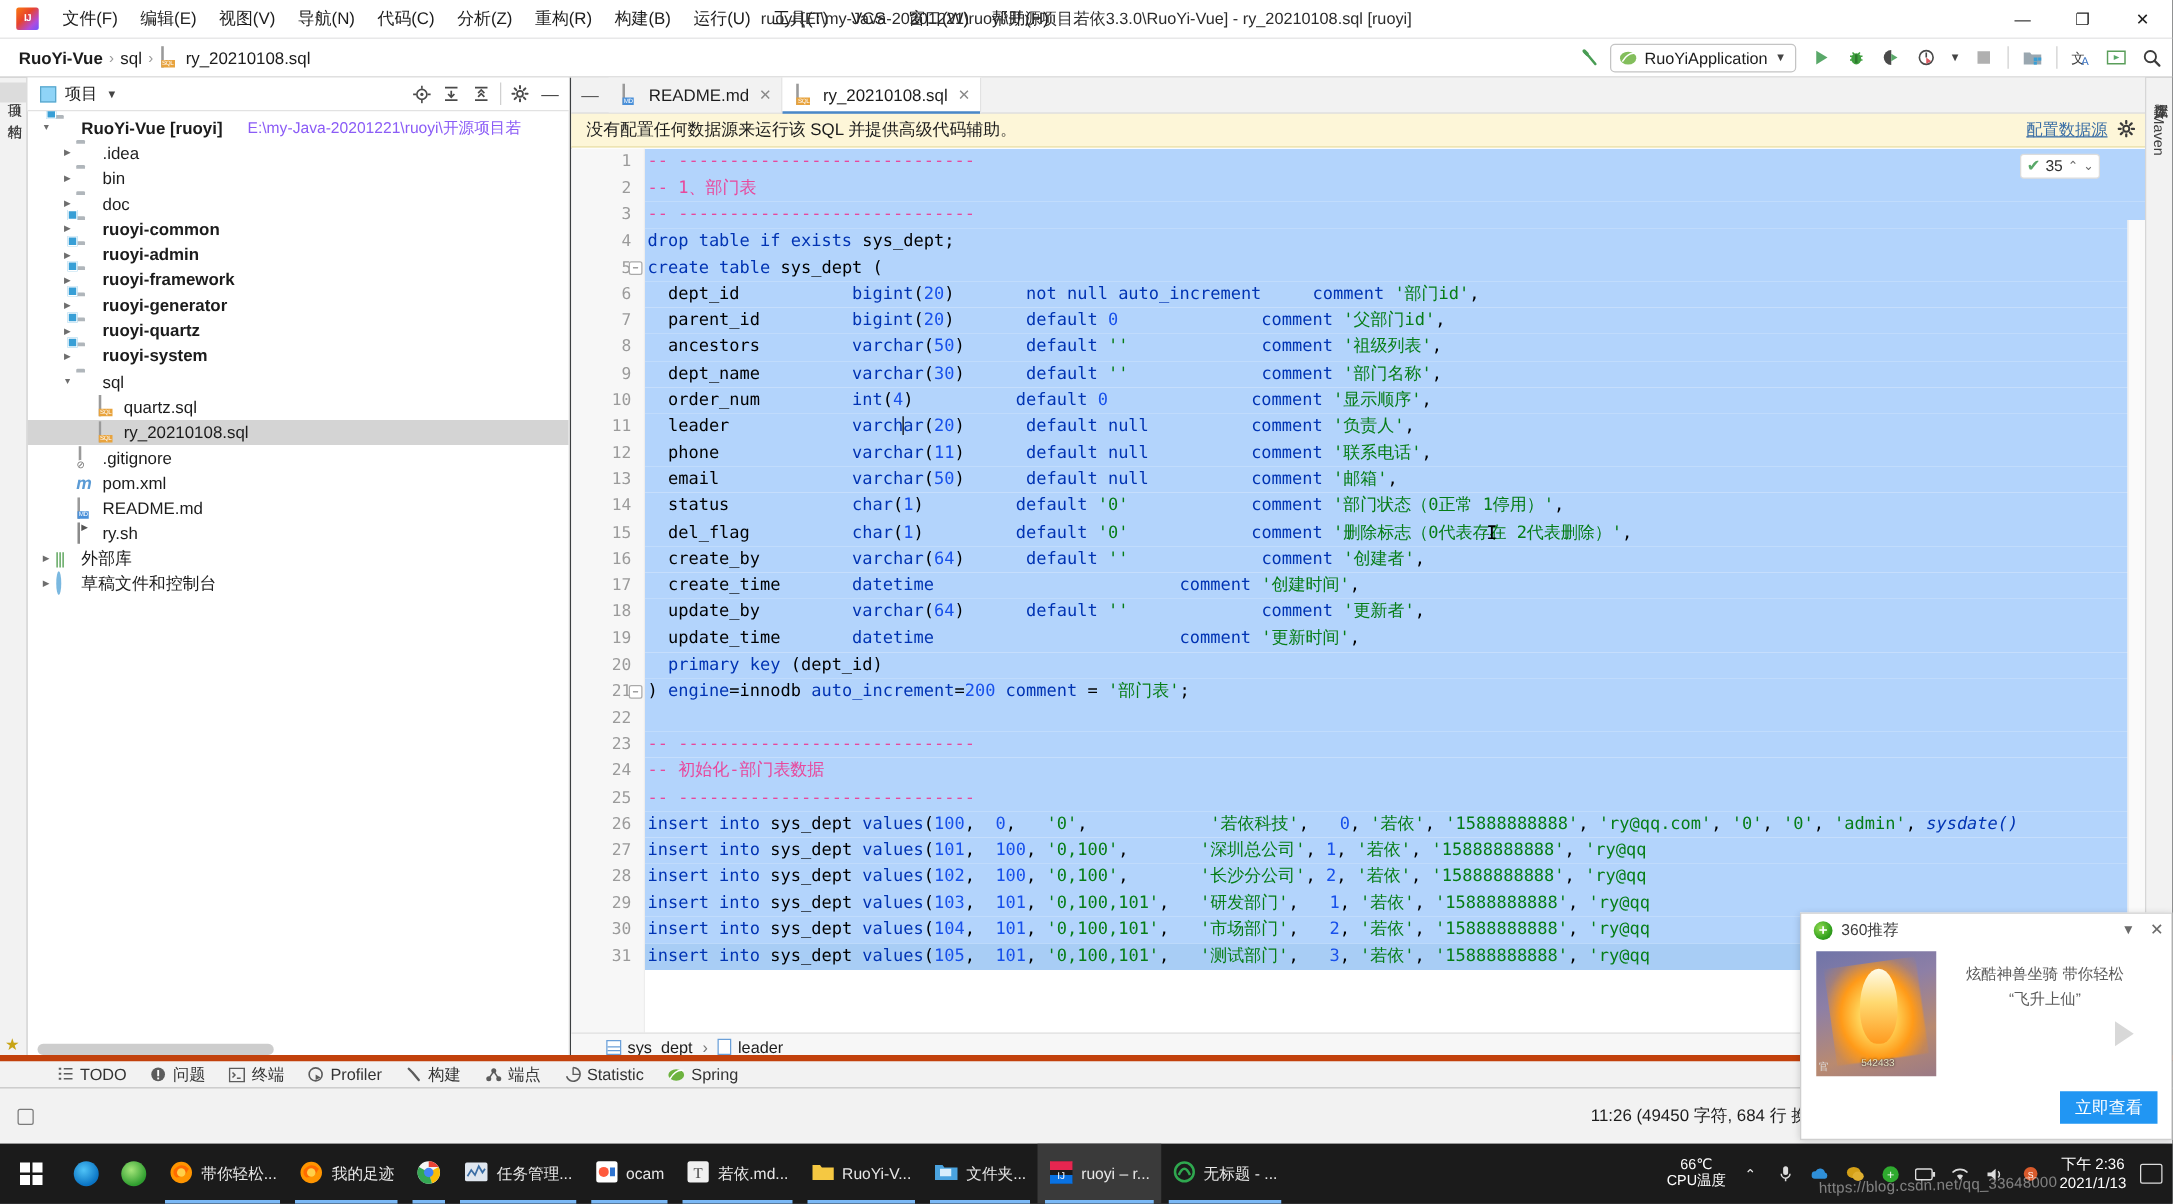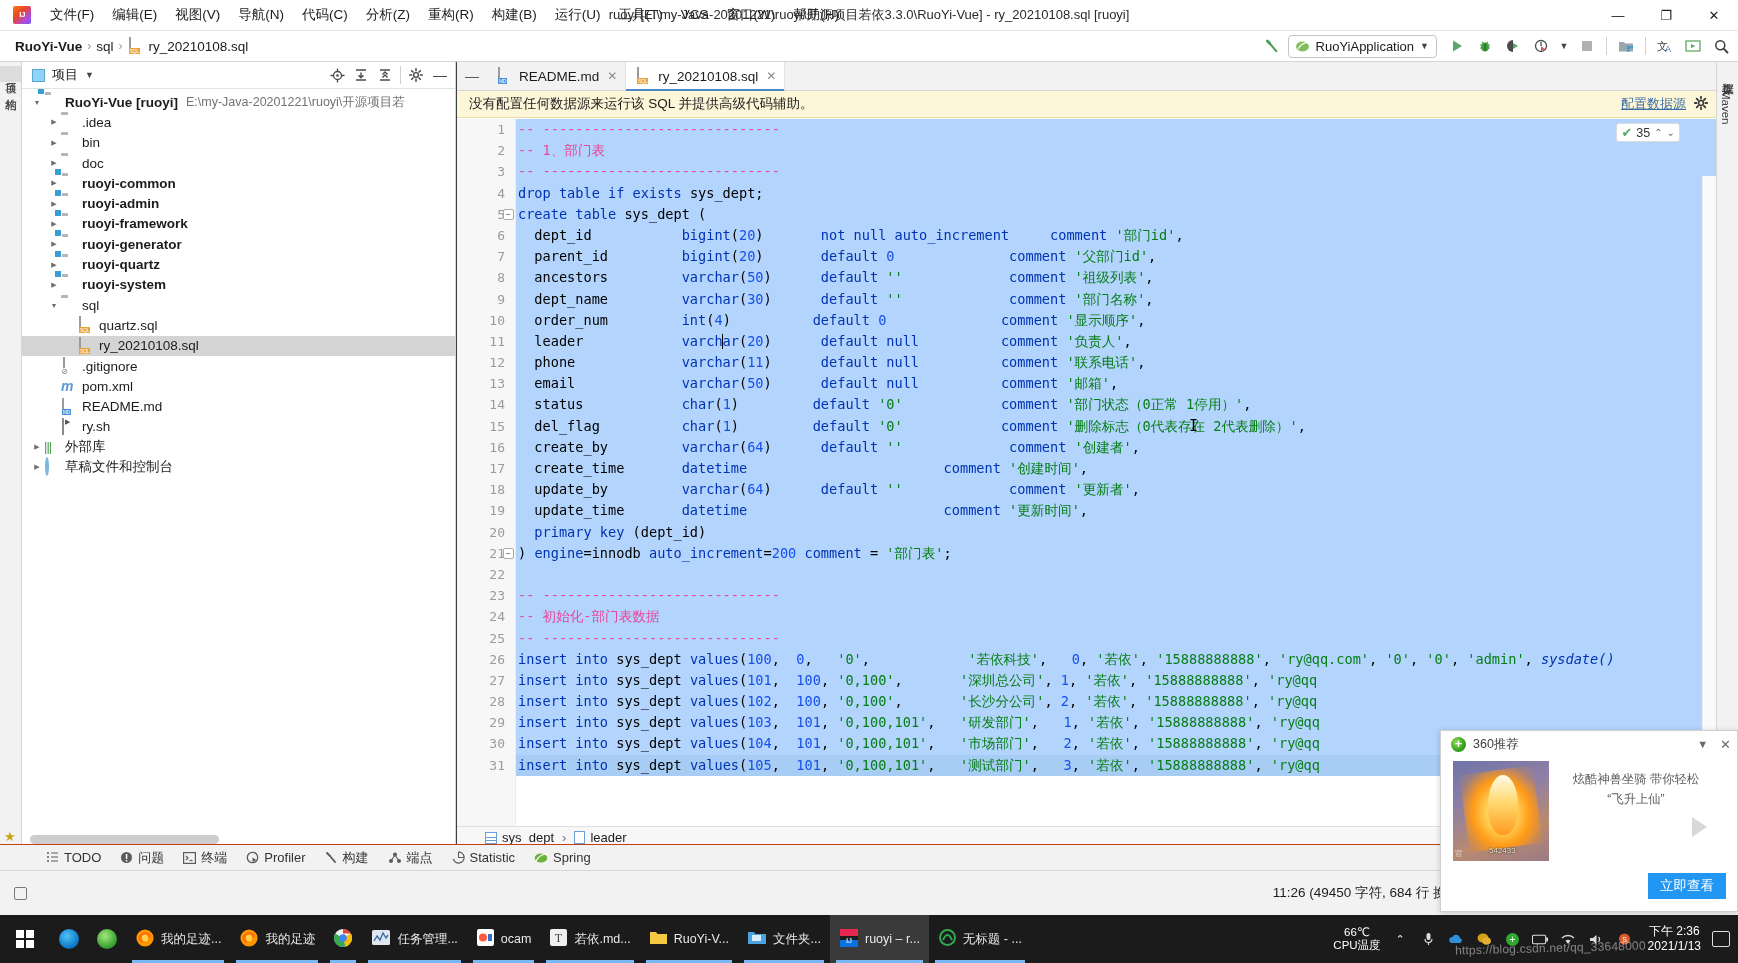--- a/index.html
+++ b/index.html
@@ -98,21 +98,21 @@
   .proj-title { font-size: 13px; color: #1c1c1c; margin-left: 7px; }
   .proj-sq { width: 13px; height: 13px; background: #8fd4f7; border: 1px solid #5aa7cc; }
   .proj-hdr-icons { margin-left: auto; display: flex; align-items: center; gap: 2px; }
   .proj-hdr-icons .tb-icon { width: 22px; height: 20px; }
   .tree { padding-top: 3px; font-size: 13.5px; color: #1c1c1c; overflow: hidden; }
   .tr { height: 20.3px; display: flex; align-items: center; white-space: nowrap; }
   .tr.sel { background: #d4d4d4; }
   .arrow { width: 14px; text-align: center; color: #6e6e6e; font-size: 9px; flex: none; }
   .tr .nm { margin-left: 5px; }
   .tr .nm.b { font-weight: bold; }
-  .tr .path { color: #737373; font-size: 12.5px; margin-left: 8px; }
+  .tr .path { color: #8b5cf6; font-size: 12.5px; margin-left: 20px; }
   .ic { width: 16px; height: 16px; flex: none; position: relative; }
   .ic-folder {
     width: 15px; height: 12px; background: #b0b6bb; border-radius: 1px 2px 2px 2px;
     position: relative; margin-top: 2px;
   }
   .ic-folder::before {
     content: ""; position: absolute; left: 0; top: -2.5px; width: 7px; height: 3px;
     background: #b0b6bb; border-radius: 1px 1px 0 0;
   }
   .ic-folder.mod::after {
@@ -271,21 +271,21 @@
     content: ""; position: absolute; left: 0; top: 4px; right: 0; height: 1px; background: #6a9fd8;
     box-shadow: 0 3px 0 #6a9fd8;
   }
   .bc-col {
     width: 11px; height: 13px; border: 1px solid #6a9fd8; background: #fff;
   }
 
   
   .toolwin-bar {
     position: absolute; left: 0; right: 0; bottom: 93px; height: 26px;
-    background: #f2f2f2; border-top: 1px solid #c2410c;
+    background: #f2f2f2; border-top: 5px solid #c2410c;
     display: flex; align-items: center; padding-left: 46px; gap: 19px;
   }
   .tw {
     display: flex; align-items: center; gap: 5px; font-size: 13px; color: #333;
   }
   .tw-ic { font-size: 12px; color: #5c5c5c; display: inline-flex; }
 
   
   .statusbar {
     position: absolute; left: 0; right: 0; bottom: 48px; height: 45px;
@@ -923,21 +923,21 @@
     <div class="tb-app">
       <div class="tb-dot" style="background:radial-gradient(circle at 40% 35%,#a5e67a,#2f9e2f 70%)"></div>
     </div>
     <div id="taskbar-apps" style="display:flex;align-items:center">
         <div class="tb-app open">
           <span><svg width="20" height="20" viewBox="0 0 20 20">
               <circle cx="10" cy="10" r="8.6" fill="#ff9500"></circle>
               <path d="M4 8 Q10 1 16 7 Q13 14 6 14 Q3 12 4 8Z" fill="#ff6a00"></path>
               <circle cx="10" cy="10" r="3.4" fill="#ffd04a"></circle>
             </svg></span>
-          <span>我的足迹...</span>
+          <span>带你轻松...</span>
         </div>
         <div class="tb-app open">
           <span><svg width="20" height="20" viewBox="0 0 20 20">
               <circle cx="10" cy="10" r="8.6" fill="#ff9500"></circle>
               <path d="M4 8 Q10 1 16 7 Q13 14 6 14 Q3 12 4 8Z" fill="#ff6a00"></path>
               <circle cx="10" cy="10" r="3.4" fill="#ffd04a"></circle>
             </svg></span>
           <span>我的足迹</span>
         </div>
         <div class="tb-app open">

